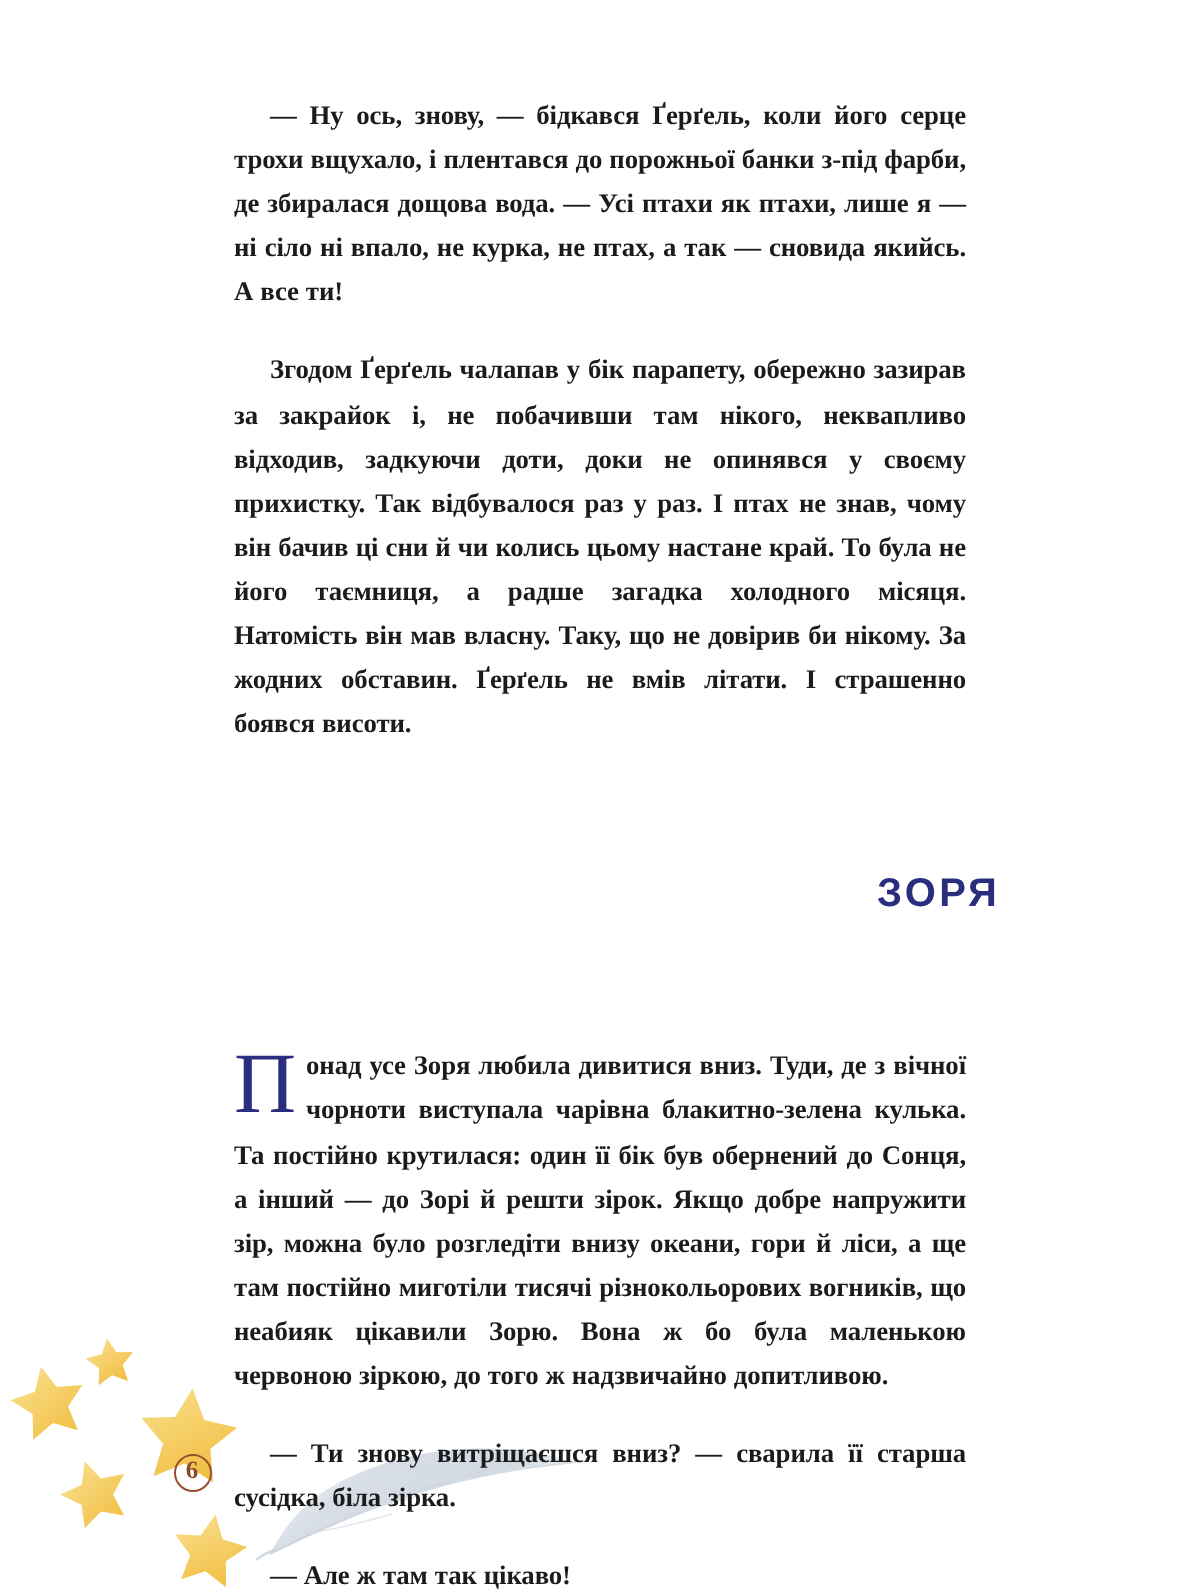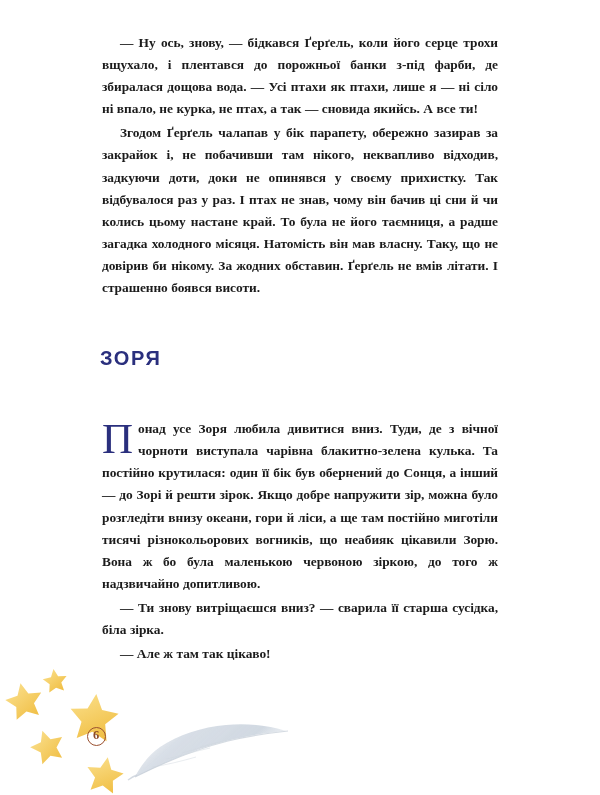--- a/index.html
+++ b/index.html
@@ -30,32 +30,32 @@
     top: 30px;
     width: 400px;
   }
 
   .para {
     font-size: 13.4px;
     line-height: 22.1px;
     color: #1b1b1b;
     text-align: justify;
     text-justify: inter-word;
-    margin: 2px;
+    margin: 17px;
     text-indent: 18px;
     font-weight: 600;
     letter-spacing: -0.05px;
     word-spacing: 0.2px;
     hyphens: manual;
   }
   .para.noindent { text-indent: 0; }
 
   
   .chapter-title {
-    text-align: left;
+    text-align: right;
     color: #2a2f7d;
     font-weight: 700;
     font-size: 20px;
     letter-spacing: 1.6px;
     margin: 0;
     font-family: "Liberation Sans", "DejaVu Sans", sans-serif;
   }
 
   .spacer-before-title { height: 46px; }
   .spacer-after-title  { height: 46px; }

